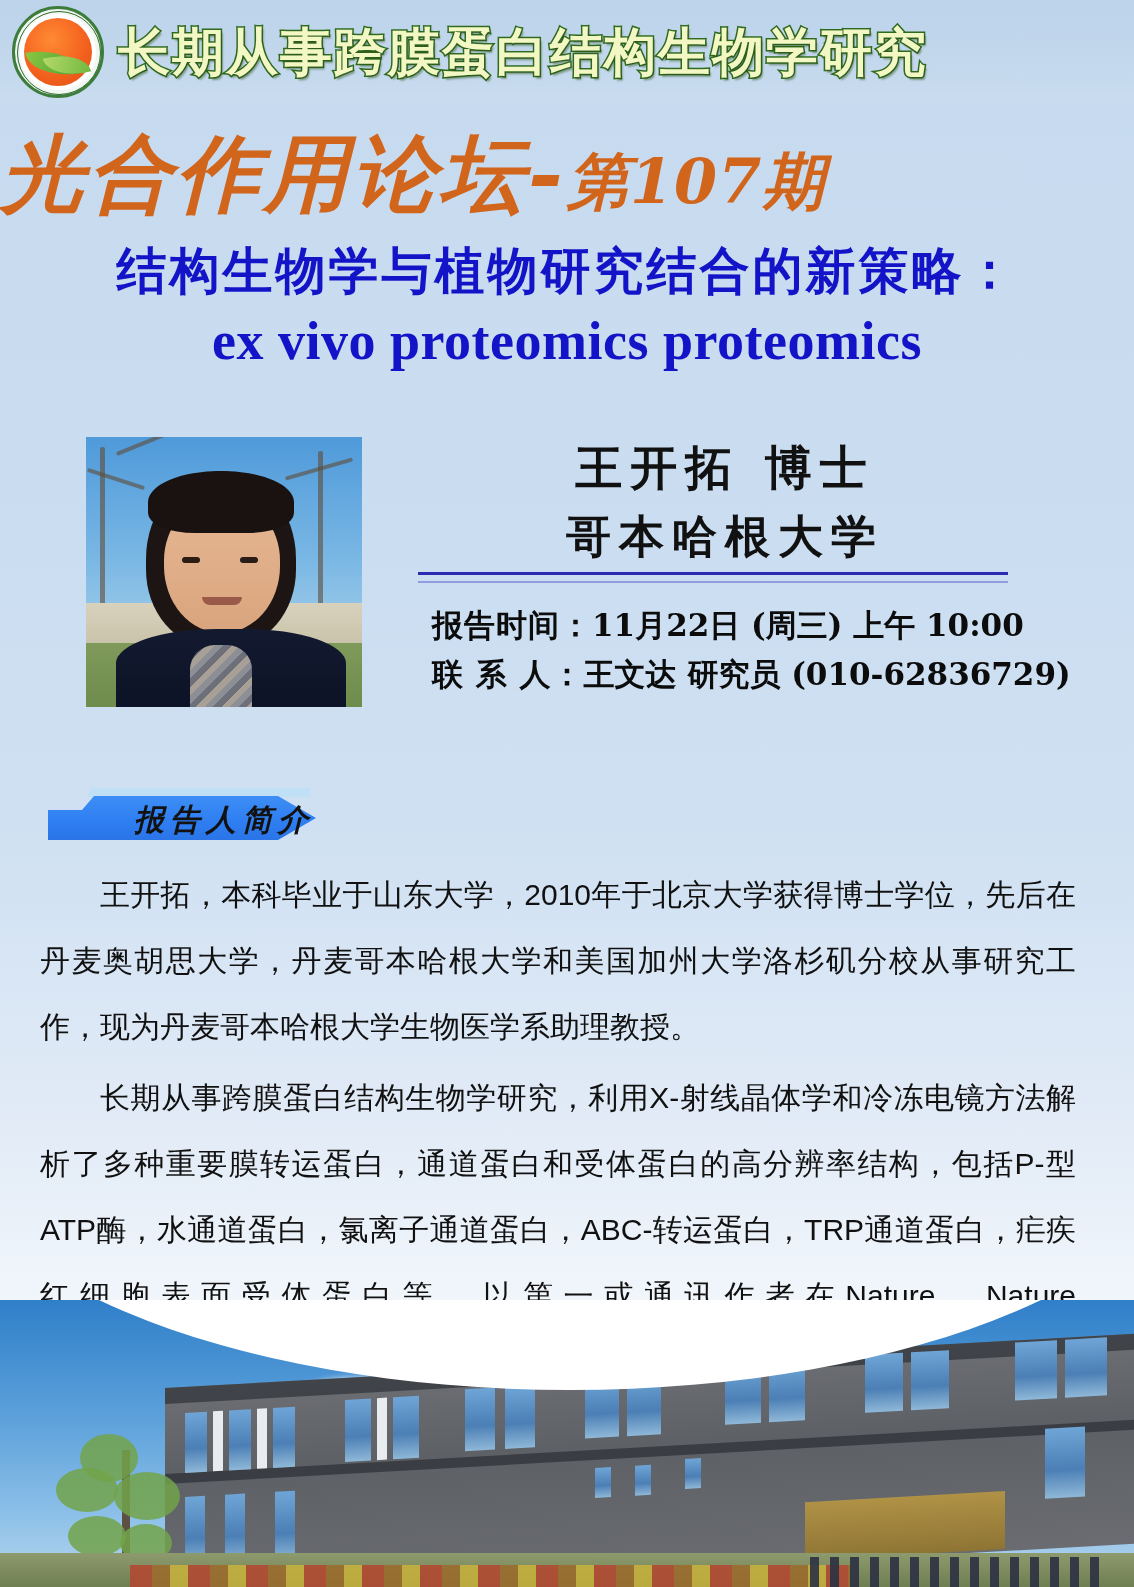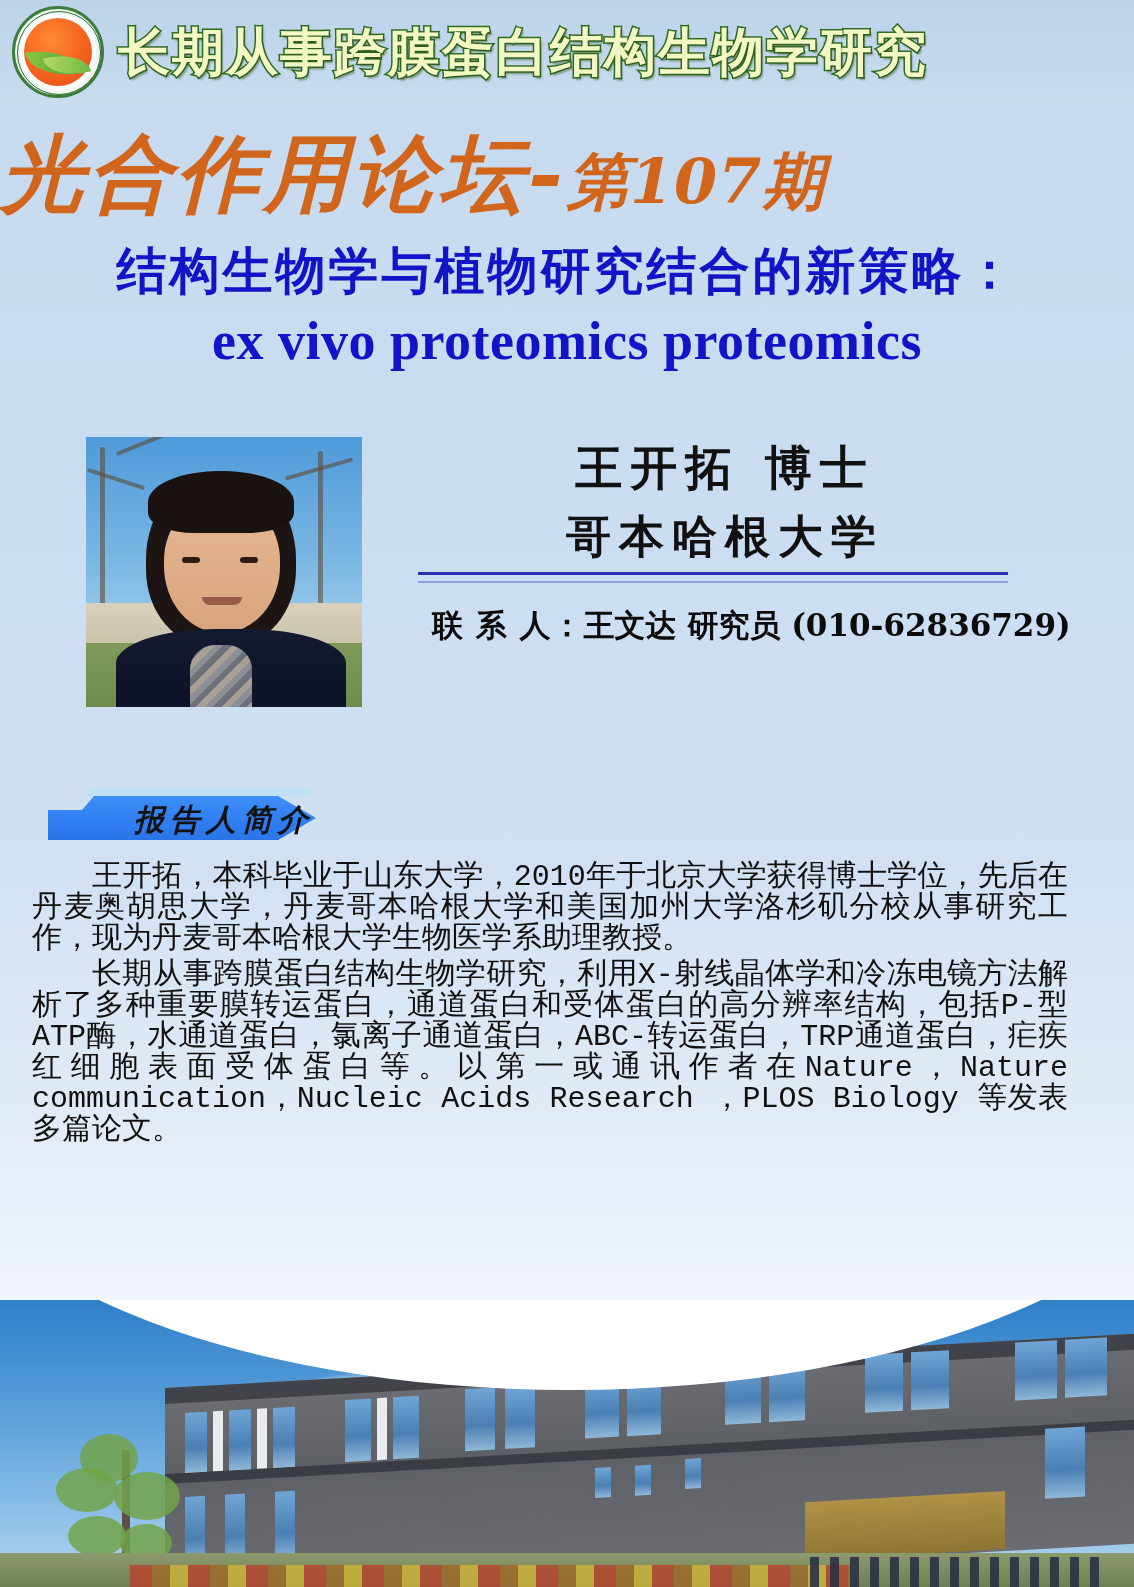--- a/index.html
+++ b/index.html
@@ -156,23 +156,23 @@
     clip-path:polygon(0 14px,34px 14px,46px 0,230px 0,268px 22px,230px 44px,0 44px);
   }
   .ribbon-label{
     position:absolute;left:86px;top:12px;
     font-family:"DejaVu Serif", serif;font-weight:bold;font-style:italic;
     font-size:30px;color:#121212;letter-spacing:6px;white-space:nowrap;
   }
 
   
   .bio{
-    position:absolute;left:32px;top:862px;width:1036px;
-    font-family:Liberation Mono, monospace;
-    font-size:30px;line-height:31px;color:#111;
+    position:absolute;left:40px;top:862px;width:1036px;
+    font-family:Liberation Sans, sans-serif;
+    font-size:30px;line-height:66px;color:#111;
     text-align:justify;
   }
   .bio p{margin:0 0 5px 0;text-indent:2em;}
 
   
   .bottom{
     position:absolute;left:0;top:1300px;width:1134px;height:287px;overflow:hidden;
   }
   .b-sky{
     position:absolute;inset:0;
@@ -254,20 +254,23 @@
     <div class="p-coat"></div>
     <div class="p-scarf"></div>
   </div>
 
   <div class="speaker-name">王开拓 博士</div>
   <div class="speaker-org">哥本哈根大学</div>
   <div class="rule1"></div>
   <div class="rule2"></div>
 
   <div class="details">
+    <div>
+      <span class="lbl">报告时间：</span><span>11月22日 (周三)  上午  10:00</span>
+    </div>
     <div>
       <span class="lbl">联 系 人：</span><span>王文达  研究员 (010-62836729)</span>
     </div>
   </div>
 
   <div class="ribbon-wrap">
     <div class="ribbon-top"></div>
     <div class="ribbon"></div>
     <div class="ribbon-label">报告人简介</div>
   </div>

